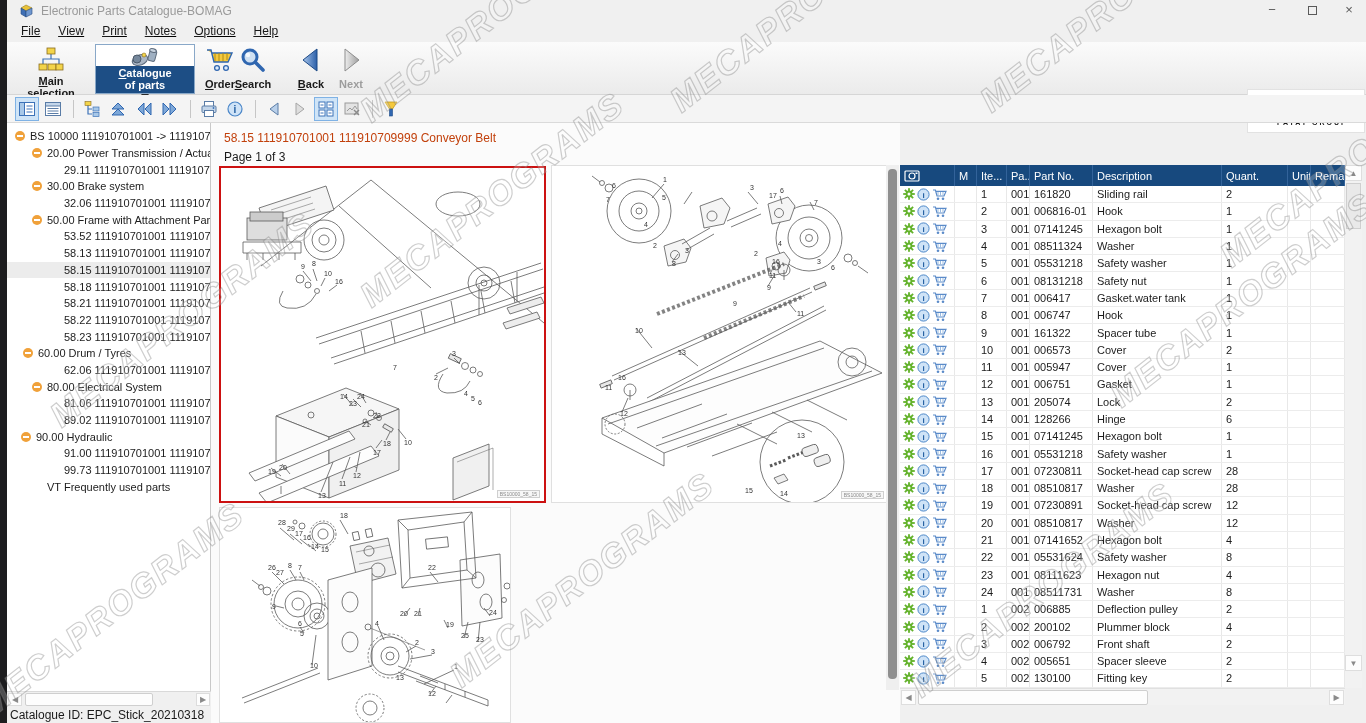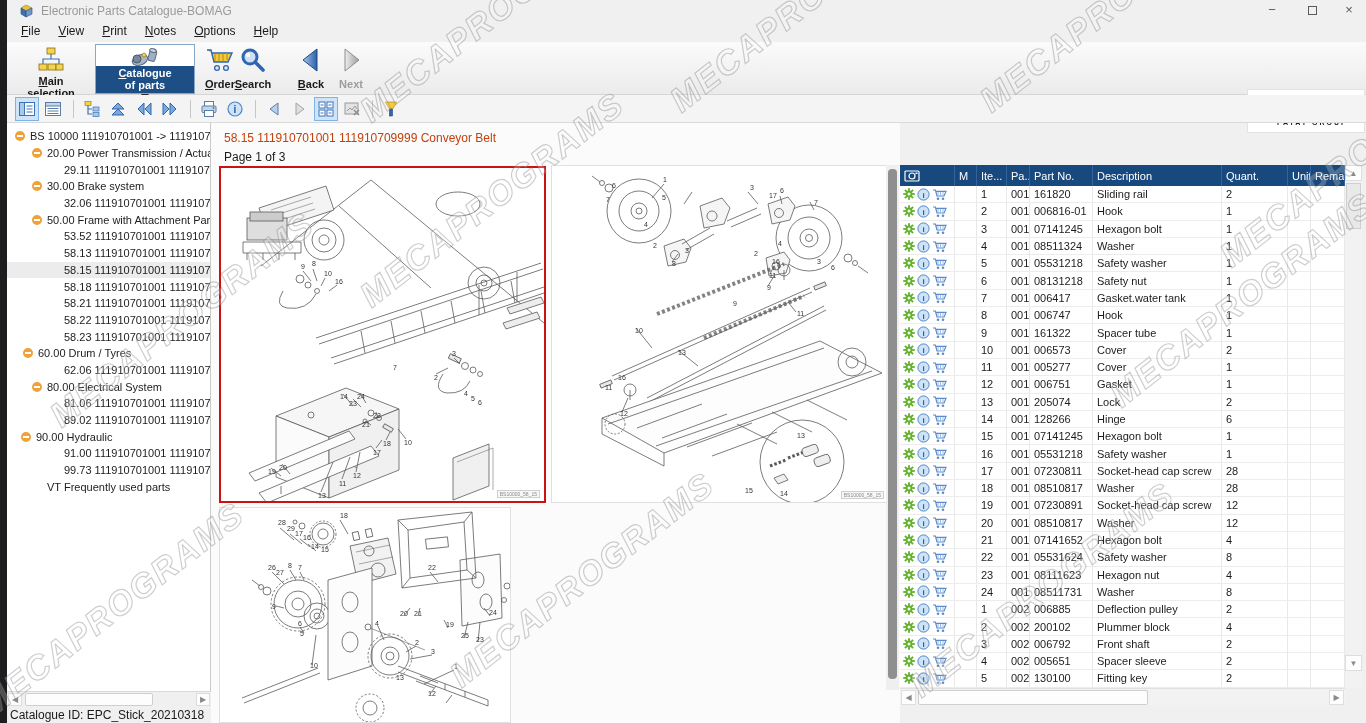--- a/index.html
+++ b/index.html
@@ -8,21 +8,21 @@
   .abs { position:absolute; }
 
   
   #left-strip { left:0; top:0; width:7px; height:723px; background:#1d1d1f; z-index:5; }
   #titlebar { left:7px; top:0; width:1359px; height:22px; background:#f0f0f0; }
   #app-title { left:34px; top:4px; font-size:12px; color:#9a9a9a; }
   .win-btn { top:0; width:34px; height:22px; text-align:center; line-height:20px; color:#5a5a5a; font-size:13px; }
   #btn-min { left:1248px; } #btn-max { left:1288px; } #btn-close { left:1325px; }
   #btn-max .sq { display:inline-block; width:9px; height:9px; border:1px solid #5a5a5a; margin-top:6px; }
 
-  #menubar { left:7px; top:22px; width:1079px; height:20px; background:#f0f0f0; display:flex; padding-left:5px; }
+  #menubar { left:7px; top:22px; width:1079px; height:20px; background:#f0f0f0; display:flex; padding-left:5px;text-decoration:underline; }
   .menu-item { display:inline-block; padding:2px 9px; font-size:12px; color:#1a1a1a; }
   .menu-item::first-letter { text-decoration:underline; }
 
   
   #toolbar-main { left:7px; top:42px; width:1359px; height:53px;
     background:linear-gradient(#fbfbfb,#ebebeb); border-bottom:1px solid #d6d6d6; }
   .tb-btn { position:absolute; top:3px; height:48px; text-align:center;font-weight:bold; }
   .tb-btn .ic { display:block; margin:1px auto 0; }
   .tb-label { display:inline-block; font-size:11px; color:#1a1a1a; margin-top:1px; }
   .tb-label::first-letter { text-decoration:underline; }
@@ -1117,21 +1117,21 @@
       <svg width="15" height="13" viewBox="0 0 15 13">
         <path d="M1 2 h2.4 l1.6 6 h7 l2 -4.6 h-10" fill="none" stroke="#5b8bc9" stroke-width="1.2"></path>
         <path d="M6 4 v3.4 M8.5 4 v3.4 M11 4 v3" stroke="#8fb3dd" stroke-width="0.9"></path>
         <circle cx="6" cy="10.8" r="1.3" fill="#5b8bc9"></circle>
             <circle cx="11" cy="10.8" r="1.3" fill="#5b8bc9"></circle>
       </svg>
     </div>
     <div></div>
     <div>11</div>
     <div>001</div>
-    <div>005277</div>
+    <div>005947</div>
     <div>Cover</div>
     <div>1</div>
     <div></div>
     <div></div>
   </div>
 
   <div class="trow tgrid">
     <div class="icons">
       <svg width="12" height="12" viewBox="0 0 12 12">
         <g fill="#63b22b">

